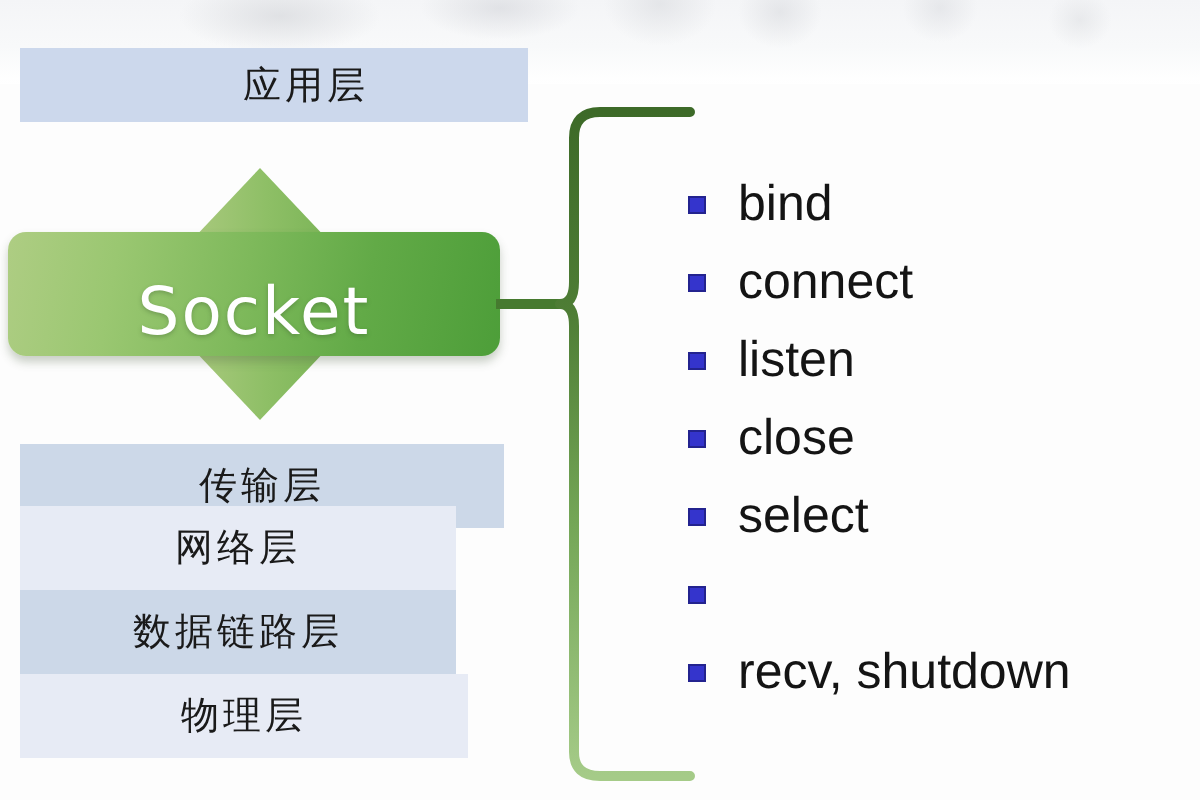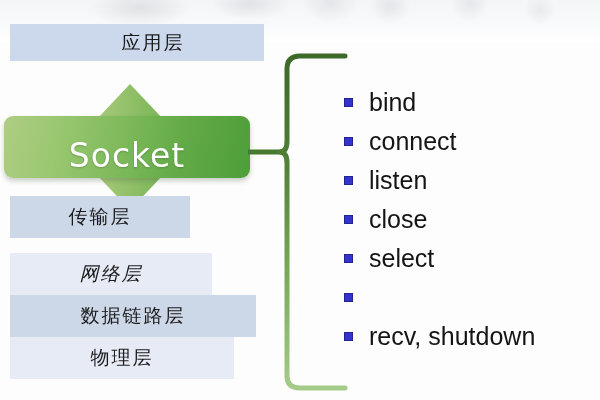--- a/index.html
+++ b/index.html
@@ -51,23 +51,23 @@
     white-space: nowrap;
   }
   .layer-box.dark  { background: #ccd8e8; }
   .layer-box.light { background: #e7ebf5; }
 
   #box-app {
     left: 10px; top: 24px; width: 222px; height: 37px;
     background: #ccd8ec;
     padding-left: 32px;
   }
-  #box-transport { left: 10px; top: 196px; width: 180px; height: 42px; }
-  #box-network   { left: 10px; top: 253px; width: 202px; height: 42px; font-style: italic; }
-  #box-datalink  { left: 10px; top: 295px; width: 246px; height: 42px; font-family: Liberation Mono, monospace; }
+  #box-transport { left: 10px; top: 222px; width: 242px; height: 42px; }
+  #box-network   { left: 10px; top: 253px; width: 218px; height: 42px; }
+  #box-datalink  { left: 10px; top: 295px; width: 218px; height: 42px; font-family: Liberation Mono, monospace; }
   #box-physical  { left: 10px; top: 337px; width: 224px; height: 42px; }
 
   
   #socket-shape {
     position: absolute;
     left: 4px;
     top: 84px;
     width: 248px;
     height: 126px;
   }

